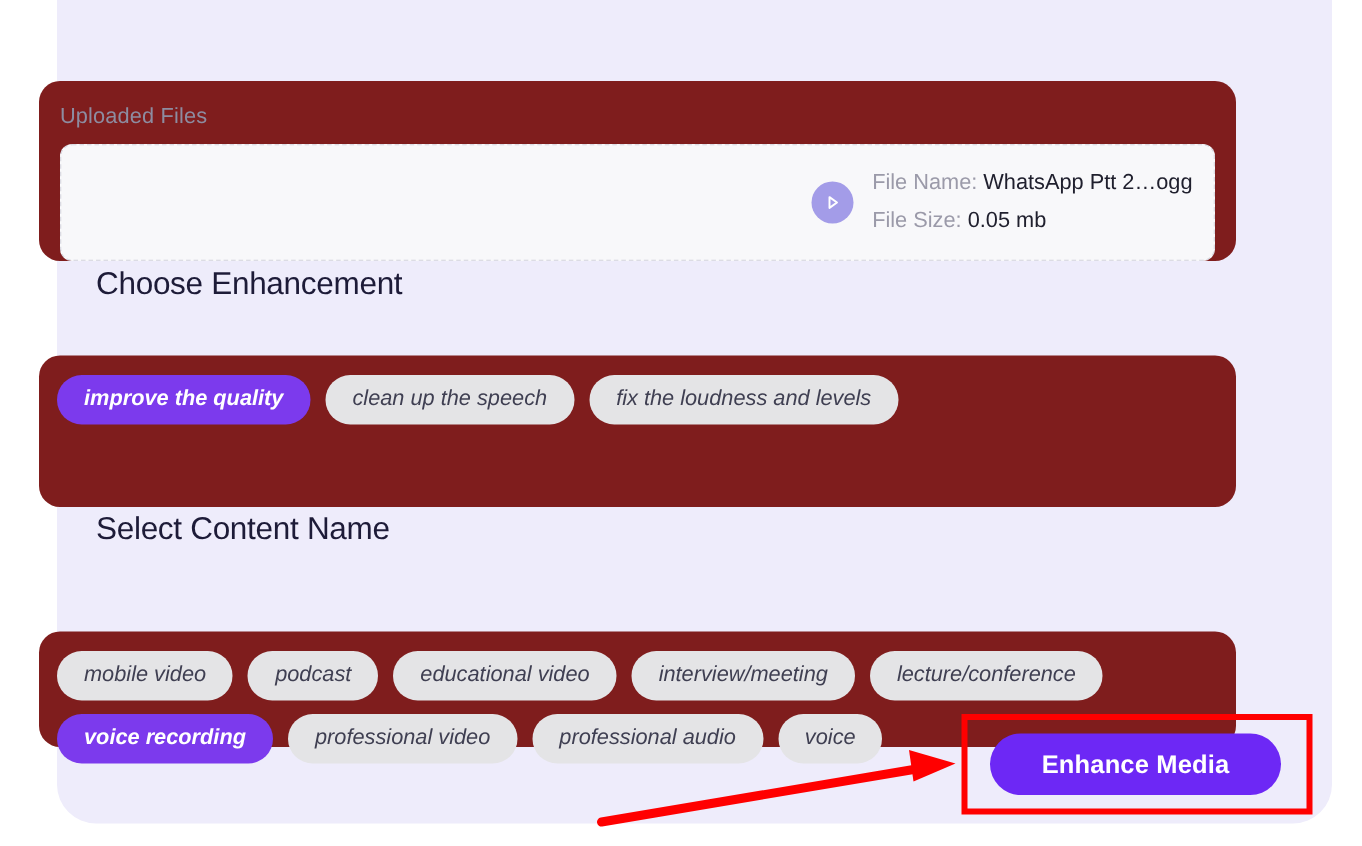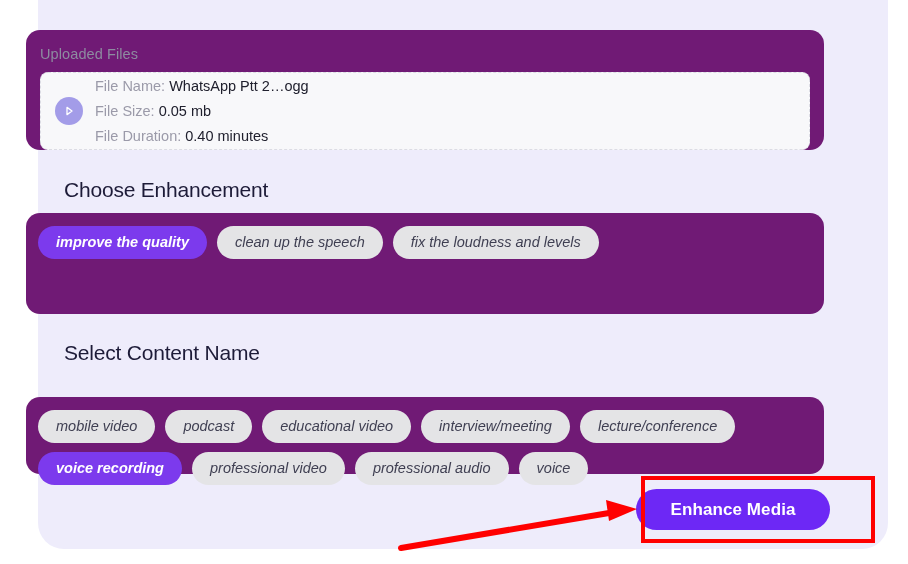--- a/index.html
+++ b/index.html
@@ -26,22 +26,23 @@
     top: -20px;
     width: 850px;
     height: 569px;
     background: #eeecfb;
     border-radius: 0 0 26px 26px;
   }
 
   
   .card {
     position: absolute;
-    background: #701a75;
+    background: #7f1d1d;
     border-radius: 14px;
+    margin-top: 24px;
   }
 
   
   .card-upload {
     left: 26px;
     top: 30px;
     width: 798px;
     height: 120px;
     padding: 16px 14px 14px 14px;
   }
@@ -52,20 +53,21 @@
     margin-bottom: 10px;
   }
   .file-box {
     border: 1px dashed #dcdce4;
     background: #f8f8fa;
     border-radius: 8px;
     height: 78px;
     display: flex;
     align-items: center;
     padding: 0 14px;
+    justify-content: flex-end;
   }
   .play-circle {
     width: 28px;
     height: 28px;
     border-radius: 50%;
     background: #a39ce8;
     flex: 0 0 28px;
     display: flex;
     align-items: center;
     justify-content: center;
@@ -133,21 +135,21 @@
   }
   .pill.selected {
     background: #7c3aed;
     color: #ffffff;
     font-weight: 600;
   }
 
   
   .enhance-btn {
     position: absolute;
-    left: 636px;
+    left: 660px;
     top: 489px;
     width: 194px;
     height: 41px;
     border: none;
     border-radius: 999px;
     background: #6d28f5;
     color: #ffffff;
     font-size: 17px;
     font-weight: 700;
     font-family: "Liberation Sans", sans-serif;
@@ -192,24 +194,20 @@
       </div>
       <div class="file-meta">
         <div class="file-line">
           <span>File Name:</span>
           <span class="val">WhatsApp Ptt 2…ogg</span>
         </div>
         <div class="file-line">
           <span>File Size:</span>
           <span class="val">0.05 mb</span>
         </div>
-        <div class="file-line">
-          <span>File Duration:</span>
-          <span class="val">0.40 minutes</span>
-        </div>
       </div>
     </div>
   </div>
 
   <div class="section-heading" style="left:64px; top:178px;">Choose Enhancement</div>
 
   <div class="card card-enhance">
     <div class="pill-wrap" id="enhancement-pills">
         <button class="pill selected">improve the quality</button>
         <button class="pill">clean up the speech</button>

